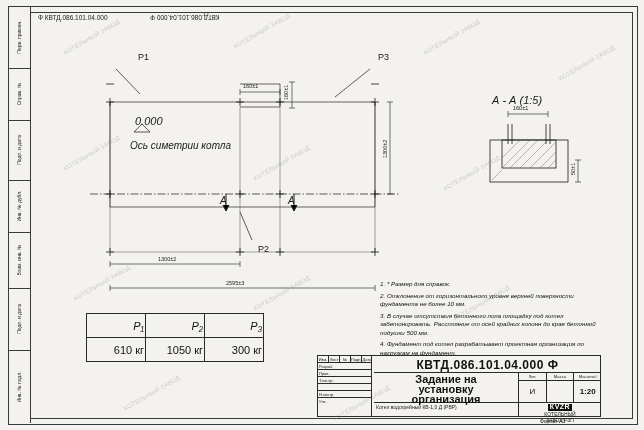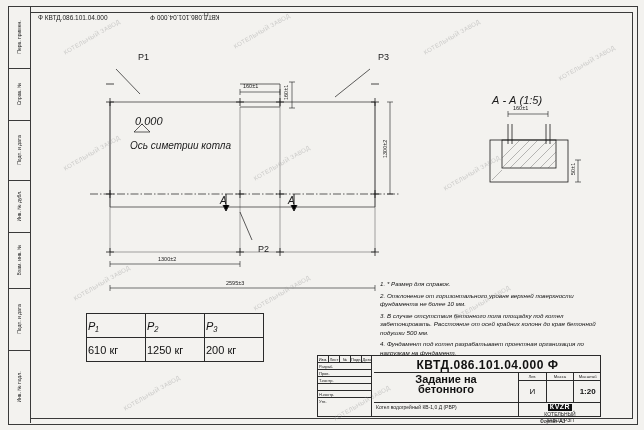--- a/index.html
+++ b/index.html
@@ -64,21 +64,21 @@
   }
 
   
   .wtable{
     position:absolute;left:86px;top:313px;
     border-collapse:collapse;
   }
   .wtable td{
     border:1px solid #2a2a2a;
     width:56px;height:21px;
-    text-align:left;vertical-align:middle;
+    text-align:right;vertical-align:middle;
     font-size:11px;color:#111;
   }
   .wtable td.hdr{font-style:italic;font-size:11px;}
 
   
   .stamp{
     position:absolute;left:317px;top:355px;width:284px;height:62px;
     border:1px solid #2a2a2a;
     box-sizing:border-box;
   }
@@ -345,22 +345,22 @@
 
   <table class="wtable">
     <tbody>
         <tr>
       <td class="hdr">Р₁</td>
       <td class="hdr">Р₂</td>
       <td class="hdr">Р₃</td>
     </tr>
     <tr>
       <td>610 кг</td>
-      <td>1250 кг</td>
-      <td>200 кг</td>
+      <td>1050 кг</td>
+      <td>300 кг</td>
     </tr>
   </tbody>
     </table>
 
   <div class="stamp">
     <div class="col-left">
       <div class="minirow" style="top:0;">
         <div class="mrow-cells">
           <span>Изм.</span>
           <span>Лист</span>
@@ -384,21 +384,22 @@
       </div>
       <div class="minirow" style="top:42px;border-bottom:none;">
         <span style="position:absolute;left:1px;">Утв.</span>
       </div>
     </div>
 
     <div class="title-main">КВТД.086.101.04.000 Ф</div>
 
     <div class="title-sub">
       <div>Задание на</div>
-      <div>бетонного</div>
+      <div>установку</div>
+      <div>организация</div>
     </div>
 
     <div class="title-meta">
       <div class="meta-top">
         <span>Лит.</span>
         <span>Масса</span>
         <span>Масштаб</span>
       </div>
       <div class="meta-bot">
         <span>И</span>

